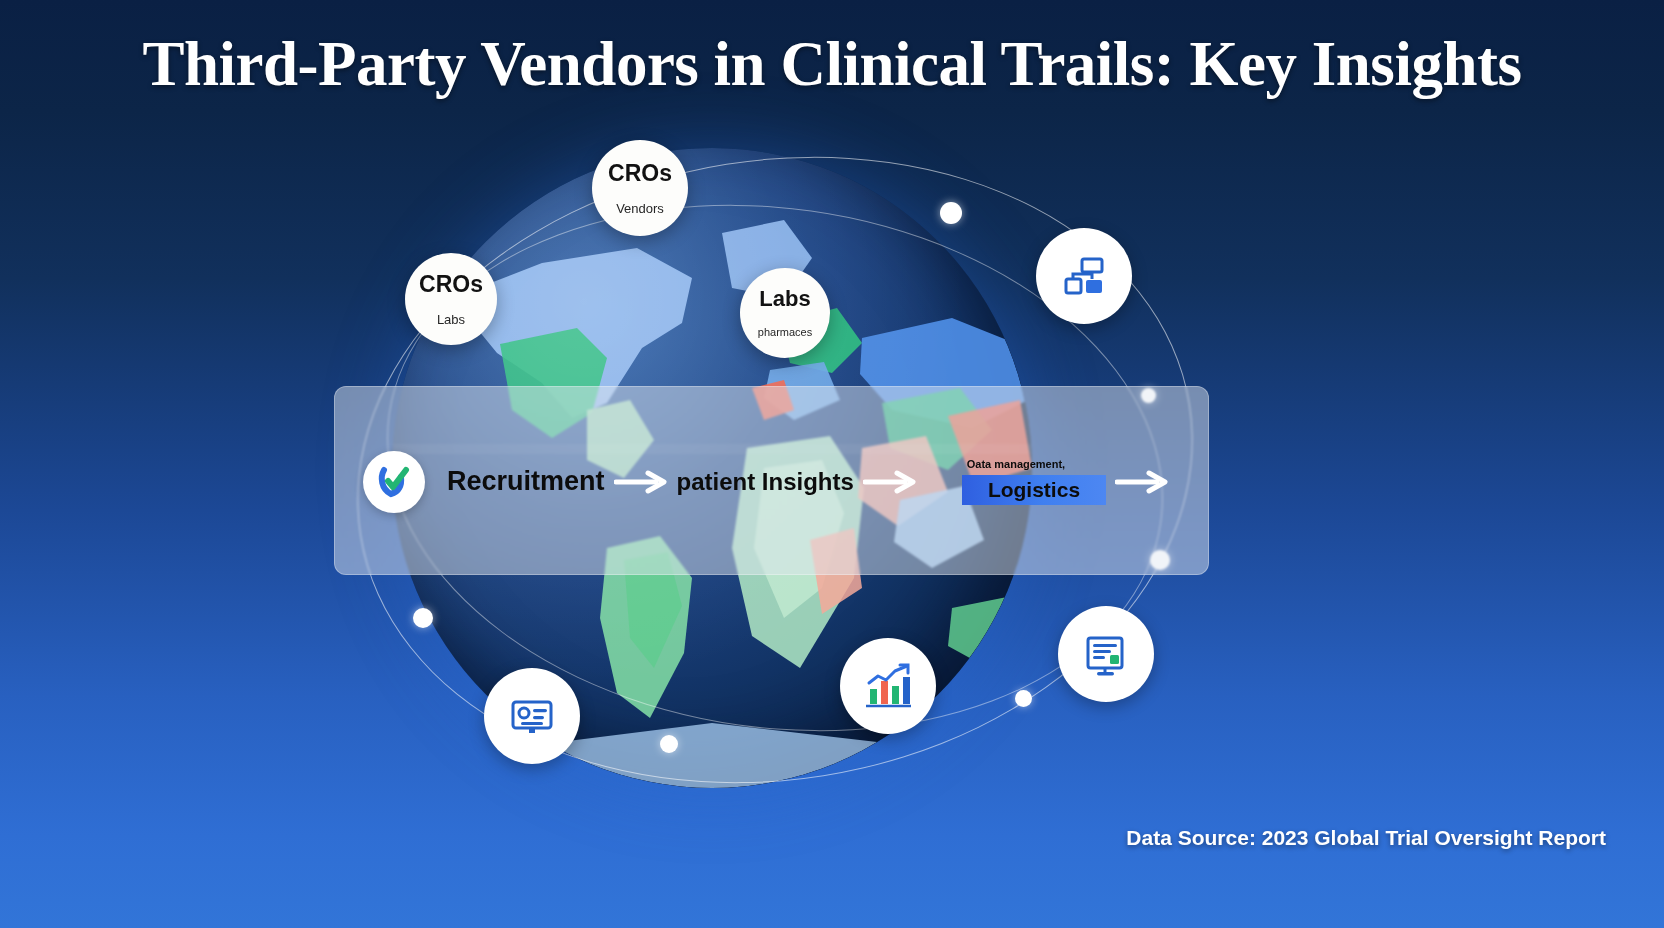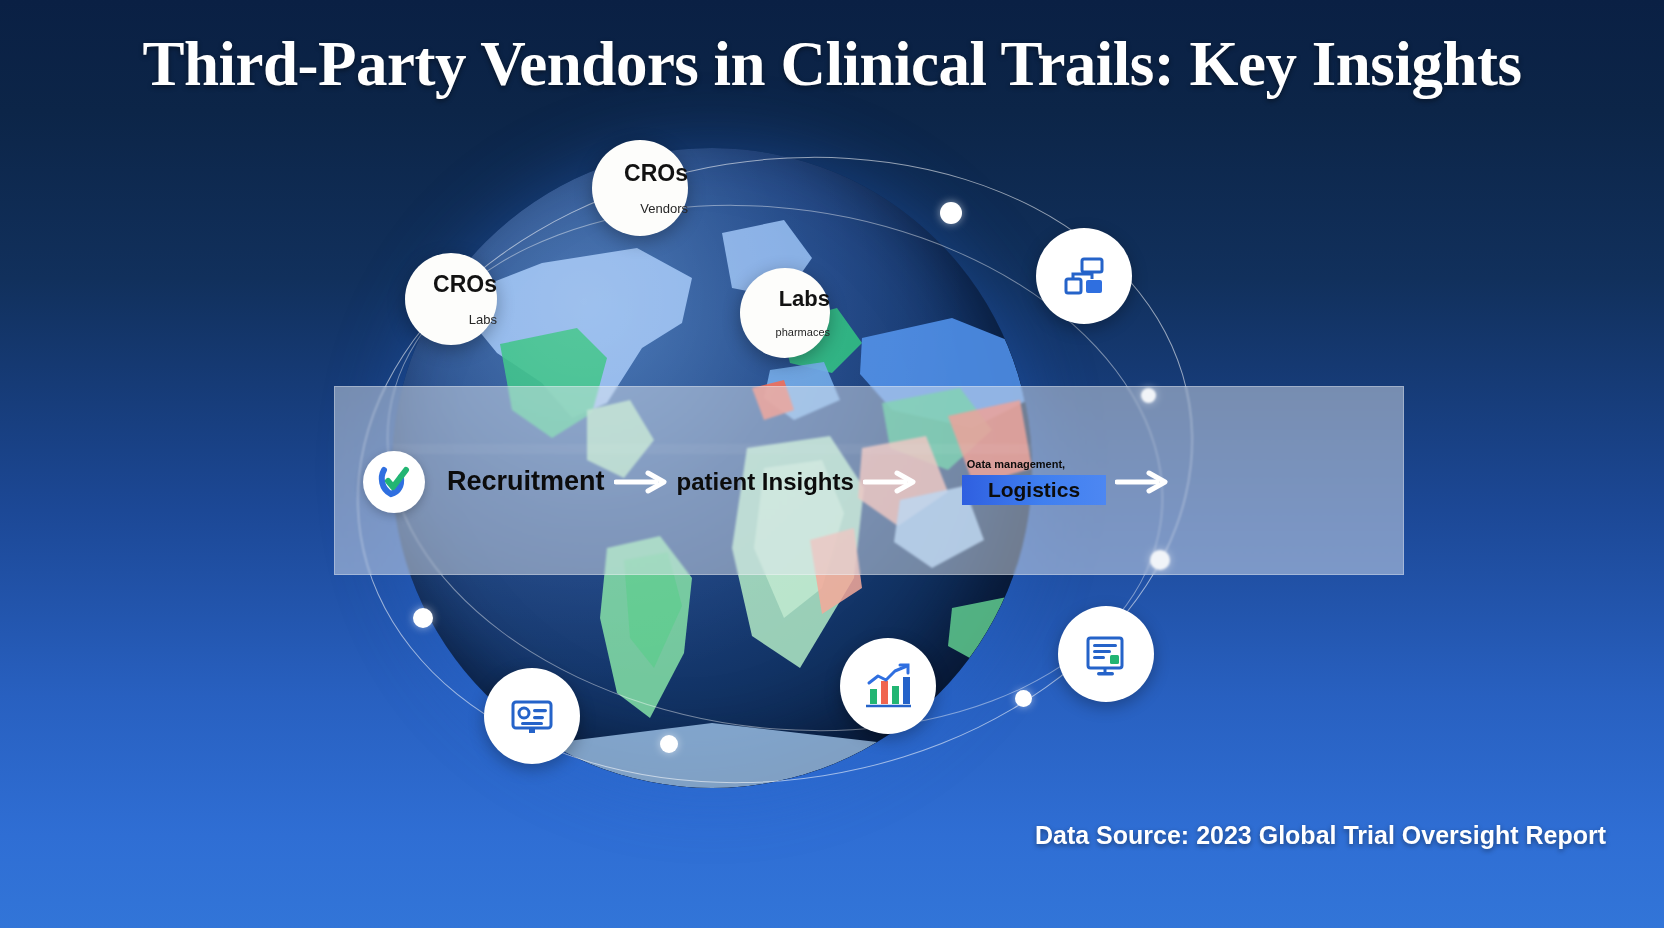--- a/index.html
+++ b/index.html
@@ -76,21 +76,21 @@
     border-radius:50%;
     box-shadow:0 0 9px rgba(255,255,255,.55);
   }
 
   
   .node {
     position:absolute;
     border-radius:50%;
     background:#fdfdfb;
     display:flex; flex-direction:column;
-    align-items:flex-end; justify-content:center;
+    align-items:center; justify-content:center;
     box-shadow:0 5px 18px rgba(0,0,0,.30);
     text-align:center;
   }
   .node .nm {
     font-weight:bold; color:#121212; line-height:1;
   }
   .node .sub {
     color:#262626; line-height:1; margin-top:17px;
   }
   #node-vendors { left:592px; top:140px; width:96px; height:96px; }
@@ -112,24 +112,24 @@
     box-shadow:0 5px 16px rgba(0,0,0,.28);
   }
   #icon-dashboard { left:1036px; top:228px;  width:96px; height:96px; }
   #icon-badge     { left:484px;  top:668px;  width:96px; height:96px; }
   #icon-analytics { left:840px;  top:638px;  width:96px; height:96px; }
   #icon-report    { left:1058px; top:606px;  width:96px; height:96px; }
 
   
   #band {
     position:absolute; left:334px; top:386px;
-    width:1070px; height:189px;
+    width:875px; height:189px;
     background:rgba(226,232,240,.48);
     border:1px solid rgba(255,255,255,.30);
-    border-radius:0;
+    border-radius:12px;
     backdrop-filter:blur(1px);
   }
   #flow {
     position:absolute; left:0; top:0; width:902px; height:189px;
     display:flex; align-items:center;
     padding:0 14px 0 28px;
   }
   .flow-icon {
     width:62px; height:62px; border-radius:50%;
     background:#ffffff;
@@ -176,21 +176,21 @@
     width:56px; height:28px;
     margin:0 8px;
     display:flex; align-items:center; justify-content:center;
   }
   .spacer { flex:1 1 auto; }
 
   
   #footer {
     position:absolute; right:58px; bottom:78px;
     color:#ffffff;
-    font-size:25px;
+    font-size:21px;
     font-weight:bold;
     text-shadow:0 2px 5px rgba(0,0,0,.40);
     white-space:nowrap;
   }
 </style>
 </head>
 <body>
 
 <div id="stage">
 

